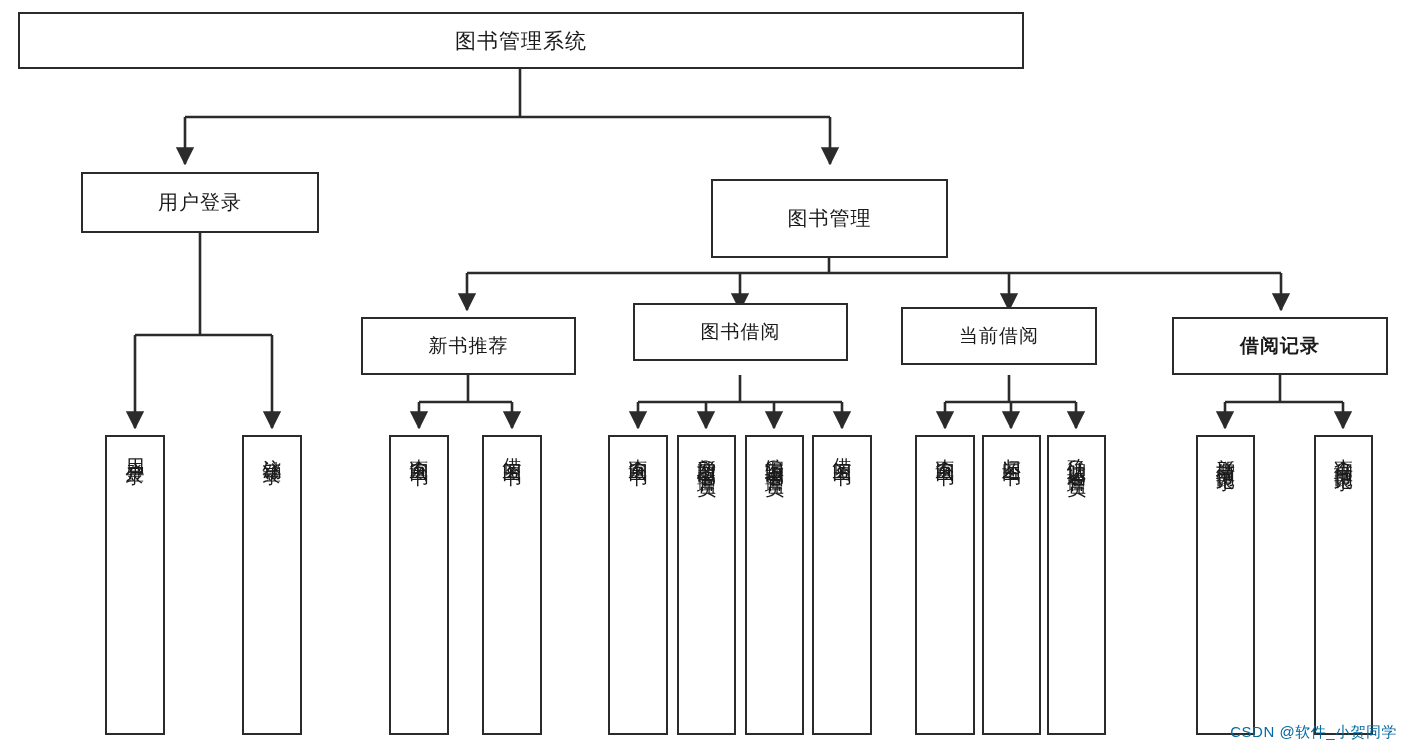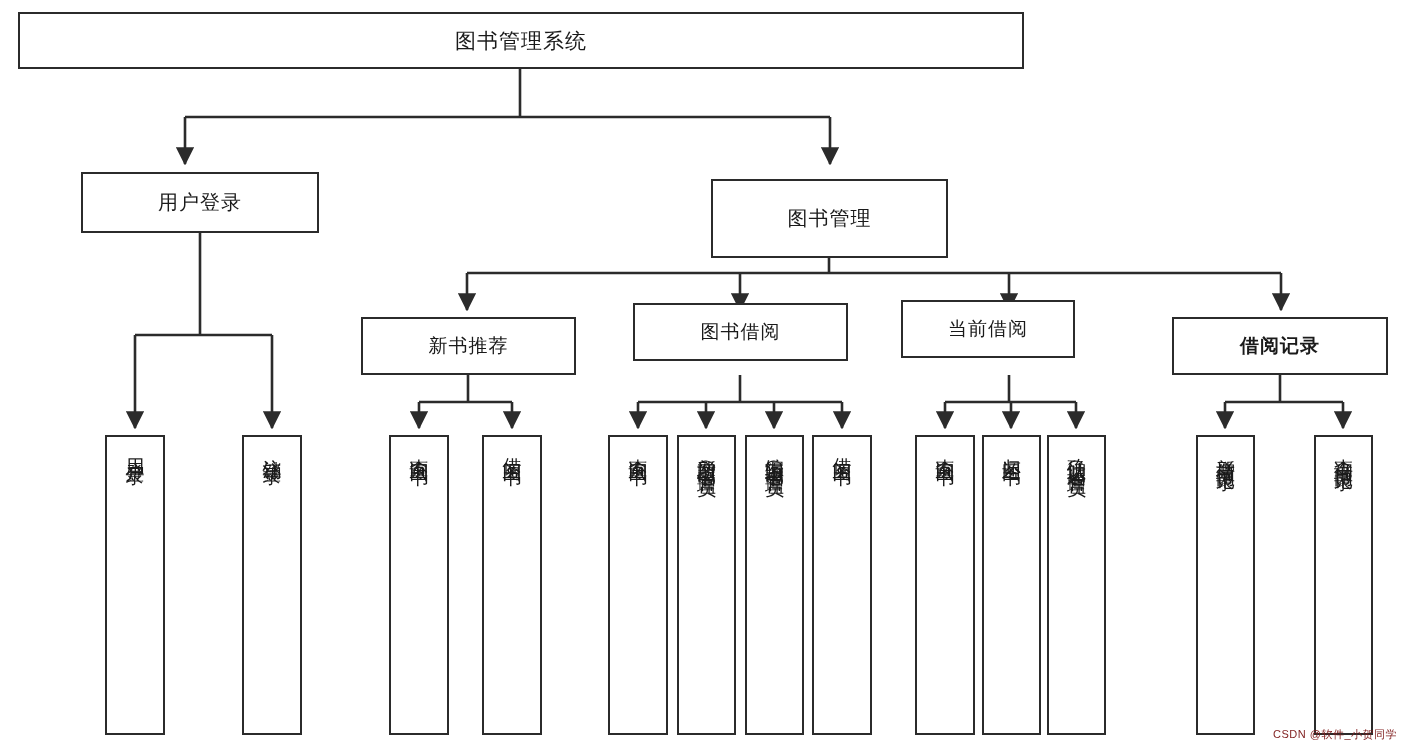--- a/index.html
+++ b/index.html
@@ -60,22 +60,22 @@
     white-space: nowrap;
   }
   .hlabel {
     white-space: nowrap;
     letter-spacing: 1px;
   }
   #watermark {
     position: absolute;
     right: 8px;
     bottom: 5px;
-    font-size: 11px;
-    color: #7f1d1d;
+    font-size: 15px;
+    color: #0369a1;
     letter-spacing: 0.5px;
     z-index: 5;
     white-space: nowrap;
     pointer-events: none;
   }
 </style>
 </head>
 <body>
 
 <div id="canvas">
@@ -140,21 +140,21 @@
   <div class="node level1" style="left:711px; top:172px; width:237px; height:79px;margin-top:7px;">
     <span class="hlabel">图书管理</span>
   </div>
 
   <div class="node level2" style="left:361px; top:317px; width:215px; height:58px;">
     <span class="hlabel">新书推荐</span>
   </div>
   <div class="node level2" style="left:633px; top:303px; width:215px; height:58px;">
     <span class="hlabel">图书借阅</span>
   </div>
-  <div class="node level2" style="left:901px; top:300px; width:174px; height:58px;">
+  <div class="node level2" style="left:901px; top:307px; width:196px; height:58px;">
     <span class="hlabel">当前借阅</span>
   </div>
   <div class="node level2" style="left:1172px; top:317px; width:216px; height:58px;font-weight:bold;">
     <span class="hlabel">借阅记录</span>
   </div>
 
   <div class="node leaf" style="left:105px; top:435px; width:60px; height:300px;">
     <span class="vtext">用户登录</span>
   </div>
   <div class="node leaf" style="left:242px; top:435px; width:60px; height:300px;">

